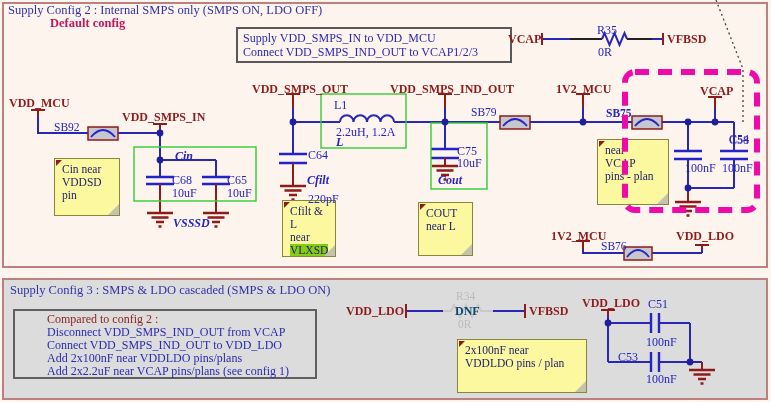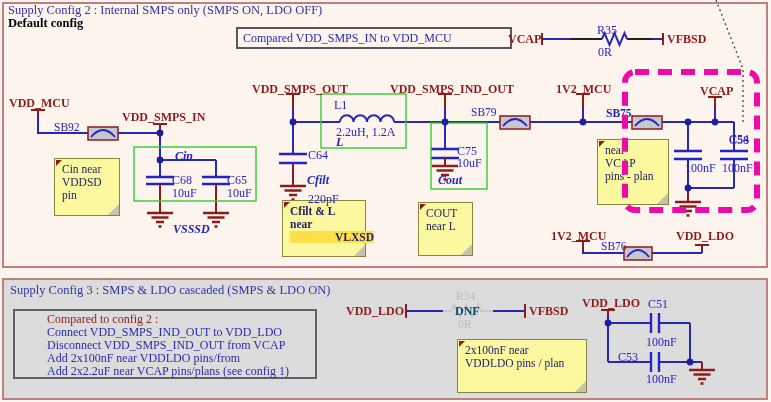--- a/index.html
+++ b/index.html
@@ -12,35 +12,35 @@
   #base-gfx{z-index:3;}
   #top-gfx{z-index:20;pointer-events:none;}
   .lbl{position:absolute;white-space:nowrap;z-index:7;}
   .net{color:#8e1b1b;font:700 12px "Liberation Serif",serif;}
   .ref{color:#2424c0;font:400 12px "Liberation Serif",serif;}
   .sb{color:#2424c0;font:400 11.5px "Liberation Serif",serif;}
   .tag{color:#2424c0;font:italic 700 12px "Liberation Serif",serif;}
   .gray{color:#bbbbbb;font:400 11.5px "Liberation Serif",serif;}
   .dnf{color:#0c4a6e;font:700 12px "Liberation Serif",serif;}
   .title1{color:#3232a8;font:400 12.5px "Liberation Serif",serif;}
-  .title2{color:#000000;font:700 12.5px "Liberation Serif",serif;}
+  .title2{color:#be185d;font:700 12.5px "Liberation Serif",serif;margin-left:42px;}
   .notebox{position:absolute;border:2px solid #58585c;color:#2a2ab0;
            font:400 12px "Liberation Serif",serif;line-height:14px;padding:2px 5px;z-index:7;}
   .graybox{position:absolute;border:2px solid #606060;font:400 12px "Liberation Serif",serif;
            line-height:13px;padding:2px 4px;z-index:7;}
   .graybox .ln{color:#2a2ab0;margin-left:28px;}
   .graybox .ln.maroon{color:#8b2424;}
   .note{position:absolute;background:#fbf8a0;border:1px solid #86863c;color:#22226a;
         font:400 11.5px "Liberation Serif",serif;line-height:13px;
         padding:4px 4px 3px 7px;box-sizing:border-box;white-space:pre-line;z-index:6;}
   .note::before{content:"";position:absolute;left:1px;top:1px;width:0;height:0;
         border-top:6px solid #8e1b1b;border-right:6px solid transparent;}
   .note::after{content:"";position:absolute;right:0;bottom:0;width:0;height:0;
         border-bottom:11px solid #c4c4ae;border-left:11px solid transparent;}
-  .hl{background:#fde047;padding-left:45px;}
+  .hl{background:#84cc16;}
 </style>
 </head>
 <body>
 
 <div id="sec2" class="panel"></div>
 <div id="sec3" class="panel"></div>
 
 <svg id="base-gfx" width="771" height="402" viewBox="0 0 771 402">
 
   <g stroke="#2828b4" stroke-width="2" fill="none">
@@ -157,34 +157,35 @@
       <circle cx="688" cy="188" r="3.4"></circle>
     <circle cx="608" cy="323" r="3.4"></circle>
       <circle cx="690" cy="362" r="3.4"></circle>
   </g>
 </svg>
 
 <div class="lbl title1" style="left:8px;top:3px;">Supply Config 2 : Internal SMPS only (SMPS ON, LDO OFF)</div>
 <div class="lbl title2" style="left:8px;top:16px;">Default config</div>
 
 <div class="notebox" style="left:236px;top:27px;width:262px;">
-  <div>Compared VDD_SMPS_IN to VDD_MCU</div>
+  <div>Supply VDD_SMPS_IN to VDD_MCU</div>
+  <div>Connect VDD_SMPS_IND_OUT to VCAP1/2/3</div>
 </div>
 
 <div class="lbl net" style="left:508px;top:32px;">VCAP</div>
 <div class="lbl net" style="left:667px;top:32px;">VFBSD</div>
 <div class="lbl net" style="left:9px;top:96px;">VDD_MCU</div>
 <div class="lbl net" style="left:122px;top:110px;">VDD_SMPS_IN</div>
 <div class="lbl net" style="left:252px;top:82px;">VDD_SMPS_OUT</div>
 <div class="lbl net" style="left:390px;top:82px;">VDD_SMPS_IND_OUT</div>
 <div class="lbl net" style="left:556px;top:82px;">1V2_MCU</div>
 <div class="lbl net" style="left:700px;top:84px;">VCAP</div>
 <div class="lbl net" style="left:551px;top:229px;">1V2_MCU</div>
 <div class="lbl net" style="left:676px;top:229px;">VDD_LDO</div>
-<div class="lbl tag" style="left:173px;top:222px;">VSSSD</div>
+<div class="lbl tag" style="left:173px;top:216px;">VSSSD</div>
 
 <div class="lbl ref" style="left:597px;top:23px;">R35</div>
 <div class="lbl ref" style="left:598px;top:45px;">0R</div>
 <div class="lbl sb" style="left:54px;top:121px;">SB92</div>
 <div class="lbl sb" style="left:471px;top:106px;">SB79</div>
 <div class="lbl sb" style="left:606px;top:107px;font-weight:bold;">SB75</div>
 <div class="lbl sb" style="left:601px;top:240px;">SB76</div>
 <div class="lbl tag" style="left:175px;top:149px;">Cin</div>
 <div class="lbl ref" style="left:172px;top:173px;">C68</div>
 <div class="lbl ref" style="left:172px;top:186px;">10uF</div>
@@ -200,35 +201,35 @@
 <div class="lbl ref" style="left:457px;top:156px;">10uF</div>
 <div class="lbl tag" style="left:438px;top:173px;">Cout</div>
 <div class="lbl ref" style="left:721px;top:133px;padding-left:8px;">C58</div>
 <div class="lbl ref" style="left:685px;top:161px;">100nF</div>
 <div class="lbl ref" style="left:729px;top:132px;">C54</div>
 <div class="lbl ref" style="left:722px;top:161px;">100nF</div>
 
 <div class="note" style="left:54px;top:158px;width:66px;height:58px;">Cin near
 VDDSD
 pin</div>
-<div class="note" style="left:282px;top:200px;width:84px;height:57px;font-weight:bold;"><span>Cfilt &amp; L
+<div class="note" style="left:282px;top:200px;width:54px;height:57px;"><span>Cfilt &amp; L
 near
 </span><span class="hl">VLXSD</span></div>
 <div class="note" style="left:418px;top:202px;width:55px;height:54px;">COUT
 near L</div>
 <div class="note" style="left:597px;top:139px;width:72px;height:66px;">near
 VCAP
 pins - plan</div>
 
 <div class="lbl title1" style="left:10px;top:283px;">Supply Config 3 : SMPS &amp; LDO cascaded (SMPS &amp; LDO ON)</div>
 <div class="graybox" style="left:13px;top:309px;width:292px;height:62px;">
   <div class="ln maroon">Compared to config 2 :</div>
+  <div class="ln">Disconnect VDD_SMPS_IND_OUT from VCAP</div>
   <div class="ln">Connect VDD_SMPS_IND_OUT to VDD_LDO</div>
-  <div class="ln">Disconnect VDD_SMPS_IND_OUT from VCAP</div>
-  <div class="ln">Add 2x100nF near VDDLDO pins/from</div>
+  <div class="ln">Add 2x100nF near VDDLDO pins/plans</div>
   <div class="ln">Add 2x2.2uF near VCAP pins/plans (see config 1)</div>
 </div>
 
 <div class="lbl net" style="left:346px;top:304px;">VDD_LDO</div>
 <div class="lbl gray" style="left:456px;top:290px;">R34</div>
 <div class="lbl dnf" style="left:455px;top:304px;">DNF</div>
 <div class="lbl gray" style="left:458px;top:318px;">0R</div>
 <div class="lbl net" style="left:529px;top:304px;">VFBSD</div>
 <div class="lbl net" style="left:582px;top:296px;">VDD_LDO</div>
 <div class="lbl ref" style="left:648px;top:297px;">C51</div>

